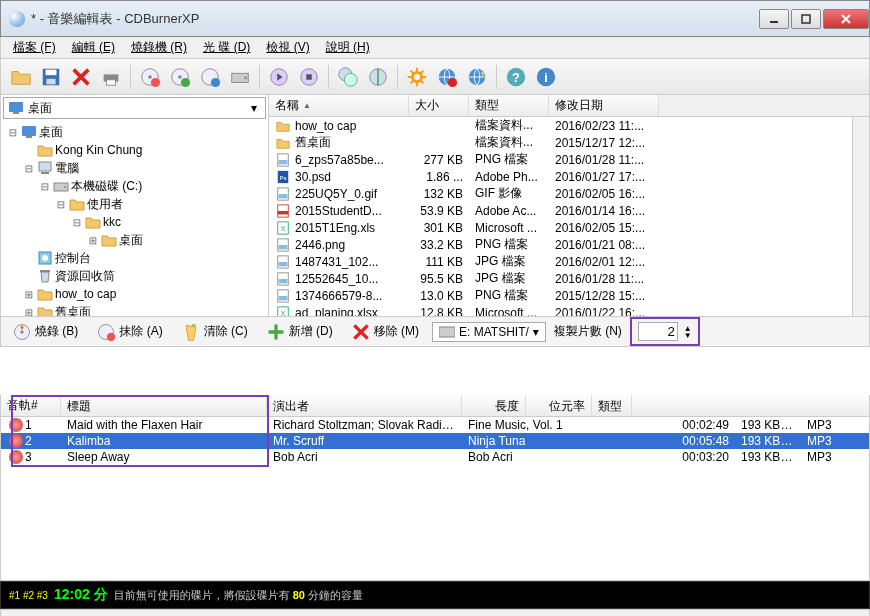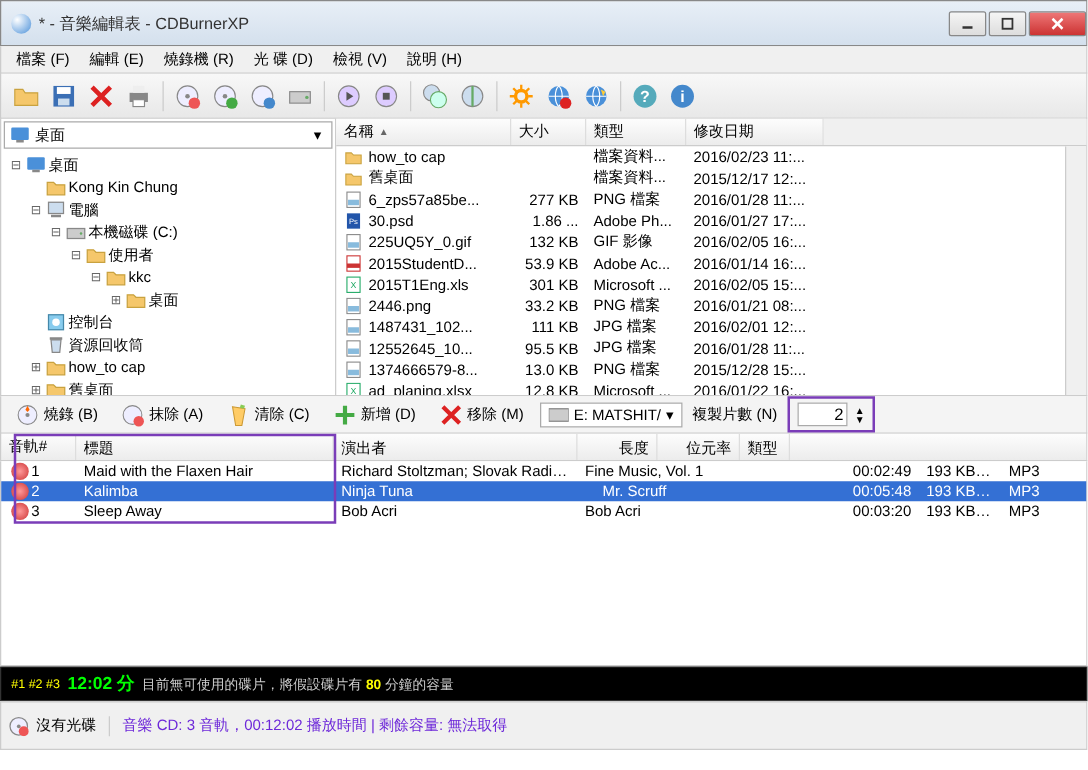--- a/index.html
+++ b/index.html
@@ -9,21 +9,21 @@
 .titlebar { height: 37px; background: linear-gradient(#e8eff7, #d4e0ed); border: 1px solid #888; display: flex; align-items: center; padding-left: 8px; }
 .titlebar .icon-small { width: 16px; height: 16px; background: radial-gradient(circle at 30% 30%, #fff, #4a90d9); border-radius: 50%; margin-right: 6px; }
 .titlebar .title { flex: 1; color: #333; font-size: 13px; }
 .titlebar .win-btns { display: flex; }
 .titlebar .win-btn { width: 30px; height: 20px; margin-left: 2px; border: 1px solid #888; background: linear-gradient(#f5f5f5, #ddd); display: flex; align-items: center; justify-content: center; border-radius: 2px; cursor: pointer; }
 .titlebar .win-btn.close { background: linear-gradient(#e77, #c33); width: 46px; color: #fff; }
 .titlebar .win-btn svg { width: 10px; height: 10px; }
 
 
 .menubar { height: 22px; background: #f0f0f0; border: 1px solid #ccc; border-top: none; display: flex; align-items: center; padding: 0 4px; }
-.menubar .menu-item { padding: 2px 8px; cursor: pointer; }
+.menubar .menu-item { padding: 2px 8px; cursor: pointer; text-decoration: underline; }
 
 
 .toolbar { height: 36px; background: linear-gradient(#f8f8f8, #e8e8e8); border: 1px solid #ccc; border-top: none; display: flex; align-items: center; padding: 0 6px; gap: 2px; }
 .toolbar .tb-btn { width: 28px; height: 28px; display: flex; align-items: center; justify-content: center; border: 1px solid transparent; border-radius: 3px; cursor: pointer; }
 .toolbar .tb-sep { width: 1px; height: 24px; background: #ccc; margin: 0 3px; }
 .tb-icon { width: 22px; height: 22px; }
 
 
 .main { display: flex; height: 222px; border: 1px solid #ccc; border-top: none; }
 .tree-pane { width: 268px; border-right: 1px solid #ccc; display: flex; flex-direction: column; }
@@ -51,21 +51,21 @@
 
 
 .actionbar { height: 30px; background: #f4f4f4; border: 1px solid #ccc; border-top: none; display: flex; align-items: center; padding: 0 6px; gap: 8px; }
 .actionbar .abtn { display: flex; align-items: center; gap: 3px; padding: 2px 4px; cursor: pointer; border: 1px solid transparent; border-radius: 3px; }
 .actionbar .aicon { width: 20px; height: 20px; }
 .actionbar .dropdown { border: 1px solid #aaa; padding: 2px 6px; background: #fff; display: flex; align-items: center; gap: 4px; cursor: pointer; }
 .actionbar .copies-box { border: 2px solid #7a3db8; padding: 3px 6px; display: flex; align-items: center; gap: 6px; }
 .actionbar .copies-box input { width: 40px; border: 1px solid #aaa; text-align: right; padding: 1px 2px; }
 
 
-.track-header { display: flex; height: 22px; background: linear-gradient(#fdfdfd, #ececec); border: 1px solid #ccc; border-top: none; }
+.track-header { display: flex; height: 22px; background: linear-gradient(#fdfdfd, #ececec); border: 1px solid #ccc; border-top: none; margin-top: 48px; }
 .track-header .col { border-right: 1px solid #ddd; padding: 3px 6px; cursor: pointer; }
 .track-body { border: 1px solid #ccc; border-top: none; height: 164px; background: #fff; position: relative; }
 .track-row { display: flex; height: 16px; align-items: center; }
 .track-row.selected { background: #3470d4; color: #fff; }
 .track-row .cell { padding: 0 6px; overflow: hidden; text-overflow: ellipsis; white-space: nowrap; }
 .track-row .tnum-icon { width: 14px; height: 14px; background: radial-gradient(circle, #f99, #c33); border-radius: 50%; margin: 0 2px; }
 .tracks-highlight { position: absolute; border: 2px solid #7a3db8; pointer-events: none; }
 
 
 .timeline { height: 28px; background: #000; border: 1px solid #333; display: flex; align-items: center; padding: 0 8px; color: #ddd; font-size: 11px; gap: 6px; }
@@ -561,22 +561,22 @@
       <div class="cell tc-len">00:02:49</div>
       <div class="cell tc-br">193 KBit/s</div>
       <div class="cell tc-type">MP3</div>
     </div>
     <div class="track-row selected">
       <div class="cell tc-num">
         <span class="tnum-icon"></span>
         <span>2</span>
       </div>
       <div class="cell tc-title">Kalimba</div>
+      <div class="cell tc-artist">Mr. Scruff</div>
       <div class="cell tc-album">Ninja Tuna</div>
-      <div class="cell tc-artist">Mr. Scruff</div>
       <div class="cell tc-len">00:05:48</div>
       <div class="cell tc-br">193 KBit/s</div>
       <div class="cell tc-type">MP3</div>
     </div>
     <div class="track-row">
       <div class="cell tc-num">
         <span class="tnum-icon"></span>
         <span>3</span>
       </div>
       <div class="cell tc-title">Sleep Away</div>

